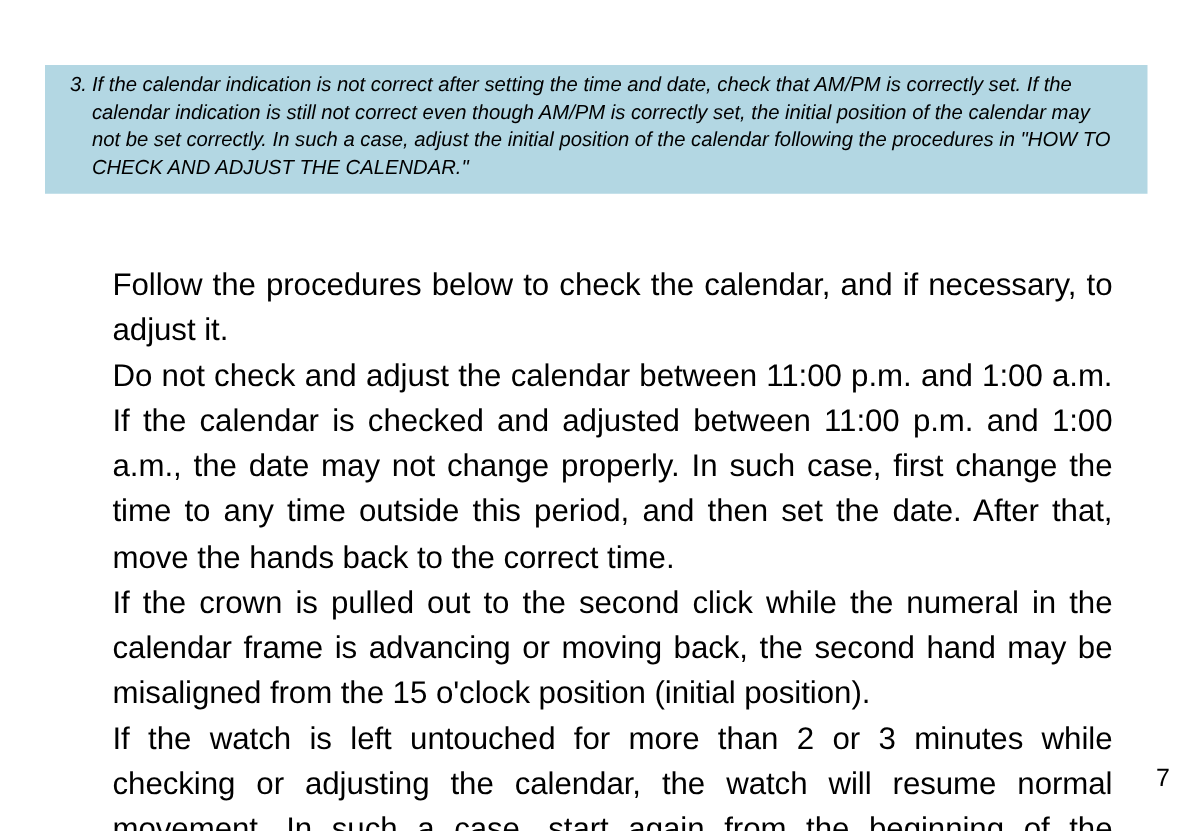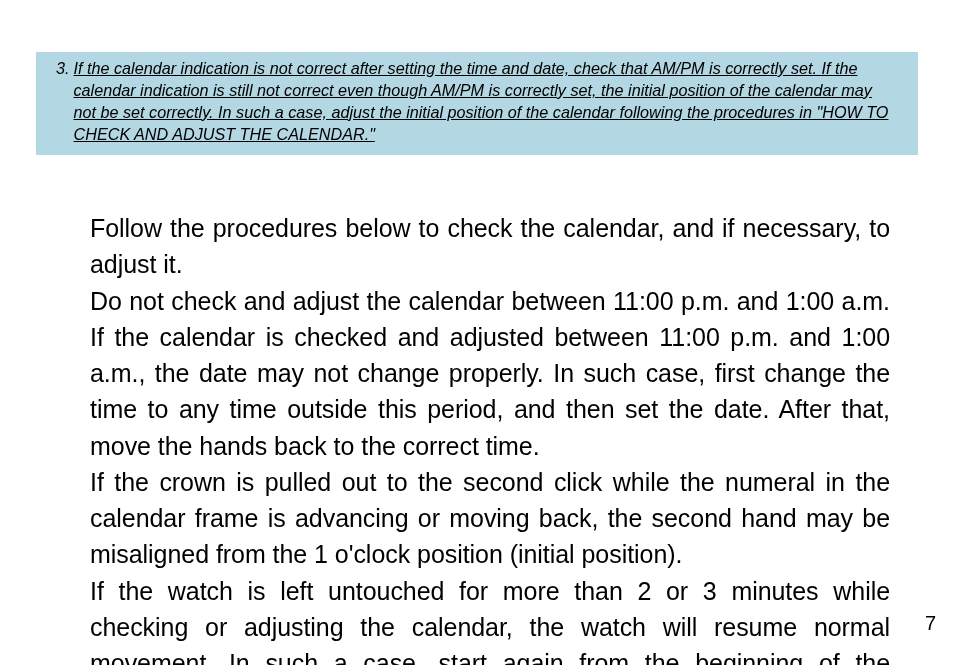--- a/index.html
+++ b/index.html
@@ -33,21 +33,20 @@
   .note-box .note-row {
     display: flex;
   }
   .note-box .note-num {
     flex: 0 0 auto;
     padding-right: 4px;
     white-space: nowrap;
   }
   .note-box .note-text {
     flex: 1 1 auto;
-    text-decoration: underline;
   }
   .body-text {
     position: absolute;
     left: 90px;
     top: 210px;
     width: 800px;
     font-size: 25px;
     line-height: 1.45;
     letter-spacing: -0.05px;
   }
@@ -72,19 +71,19 @@
   <div class="note-box">
     <div class="note-row">
       <span class="note-num">3.</span>
       <span class="note-text">If the calendar indication is not correct after setting the time and date, check that AM/PM is correctly set. If the calendar indication is still not correct even though AM/PM is correctly set, the initial position of the calendar may not be set correctly. In such a case, adjust the initial position of the calendar following the procedures in "HOW TO CHECK AND ADJUST THE CALENDAR."</span>
     </div>
   </div>
 
   <div class="body-text">
     <p>Follow the procedures below to check the calendar, and if necessary, to adjust it.</p>
     <p>Do not check and adjust the calendar between 11:00 p.m. and 1:00 a.m. If the calendar is checked and adjusted between 11:00 p.m. and 1:00 a.m., the date may not change properly.  In such case, first change the time to any time outside this period, and then set the date.   After that, move the hands back to the correct time.</p>
-    <p>If the crown is pulled out to the second click while the numeral in the calendar frame is advancing or moving back, the second hand may be misaligned from the 1 o'clock position (initial position).</p>
+    <p>If the crown is pulled out to the second click while the numeral in the calendar frame is advancing or moving back, the second hand may be misaligned from the 15 o'clock position (initial position).</p>
     <p>If  the watch is left untouched for more than 2 or 3 minutes while checking or adjusting the calendar, the watch will resume normal movement.   In such a case, start again from the beginning of the procedures in “HOW TO CHECK AND ADJUST THE CALENDAR.”</p>
   </div>
 
   <div class="page-number">7</div>
 
 </div>
 
 </body></html>

